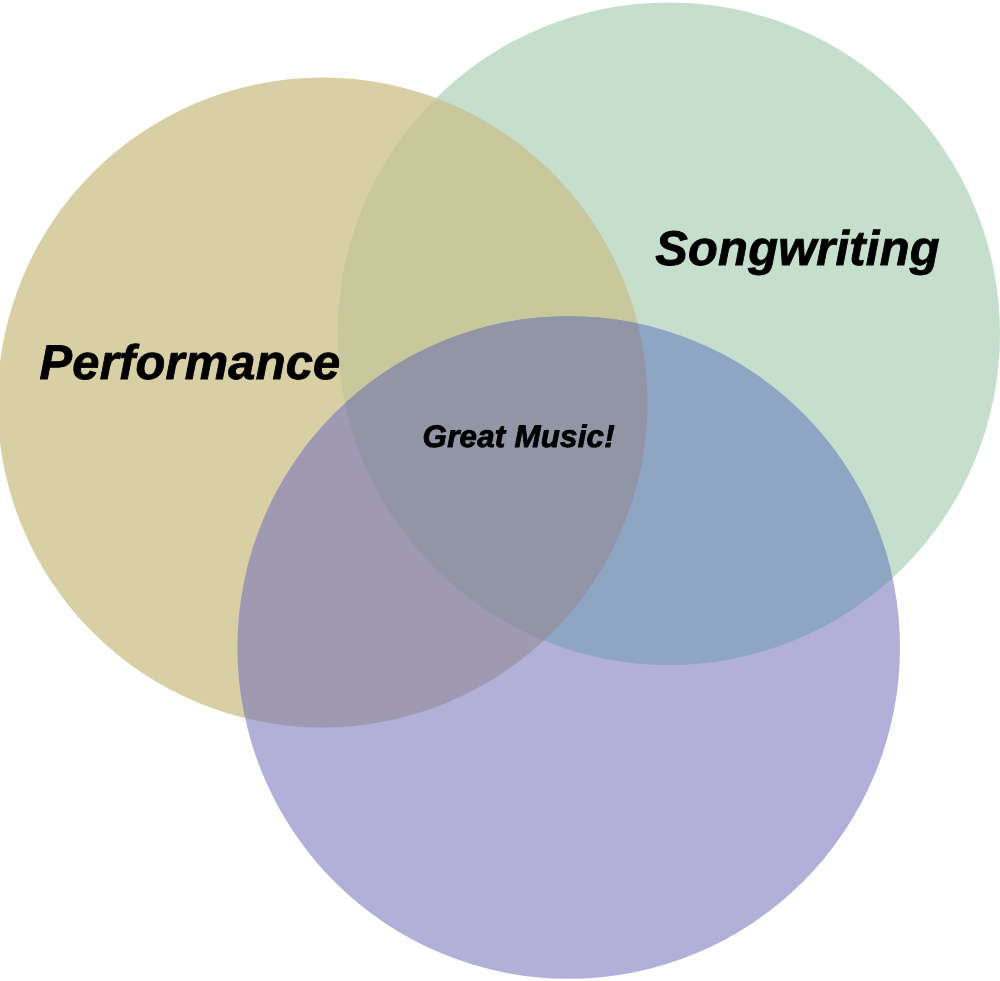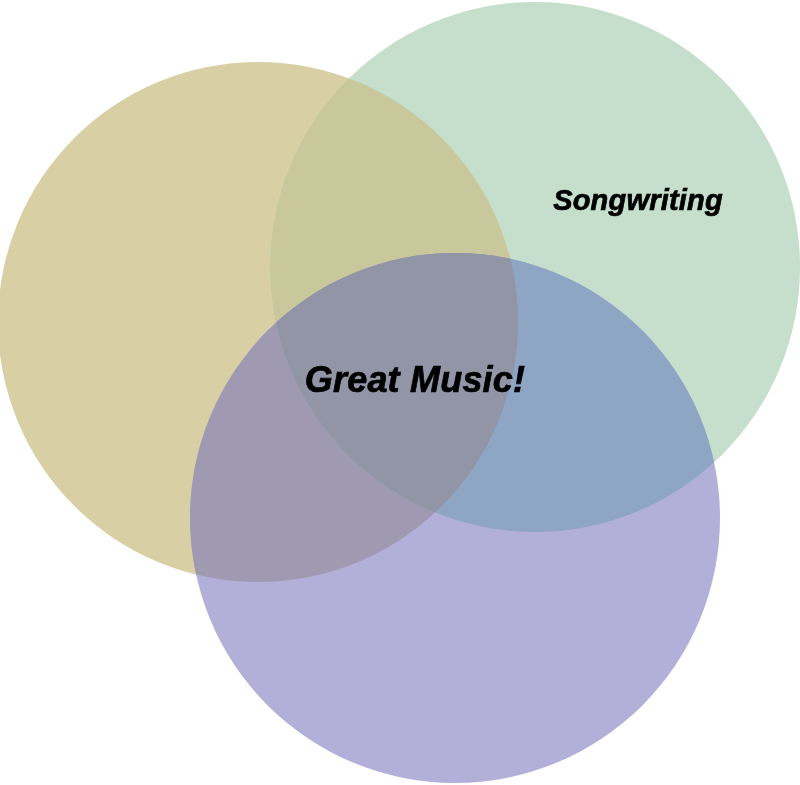--- a/index.html
+++ b/index.html
@@ -22,30 +22,30 @@
     width: 800px;
     height: 785px;
     display: block;
   }
   .vlabel {
     position: absolute;
     transform: translate(-50%, -50%);
     font-family: "Liberation Sans", sans-serif;
     font-style: italic;
     font-weight: 700;
-    font-size: 29px;
+    font-size: 39px;
     letter-spacing: 0.2px;
     color: #000000;
     -webkit-text-stroke: 0.7px #000000;
     white-space: nowrap;
     user-select: none;
   }
   .vlabel.performance { left: 152px; top: 291px; }
   .vlabel.songwriting { left: 638px; top: 200px; }
-  .vlabel.center      { left: 415px; top: 380px; font-size: 36px; }
+  .vlabel.center      { left: 415px; top: 350px; font-size: 25px; }
   .vlabel.recording   { left: 494px; top: 643px; }
 </style>
 </head>
 <body>
 
 <div class="stage">
 
   <svg class="venn-svg" viewBox="0 0 800 785" xmlns="http://www.w3.org/2000/svg">
     <defs>
       <clipPath id="clip-performance">
@@ -70,19 +70,20 @@
       <circle cx="455" cy="518" r="265" fill="#8fa5c4"></circle>
     </g>
 
     <g clip-path="url(#clip-performance)">
       <g clip-path="url(#clip-songwriting)">
         <circle cx="455" cy="518" r="265" fill="#9195a6"></circle>
       </g>
     </g>
   </svg>
 
+  <div class="vlabel performance">Performance</div>
 
   <div class="vlabel songwriting">Songwriting</div>
 
   <div class="vlabel center">Great Music!</div>
 
 
 </div>
 
 </body></html>

